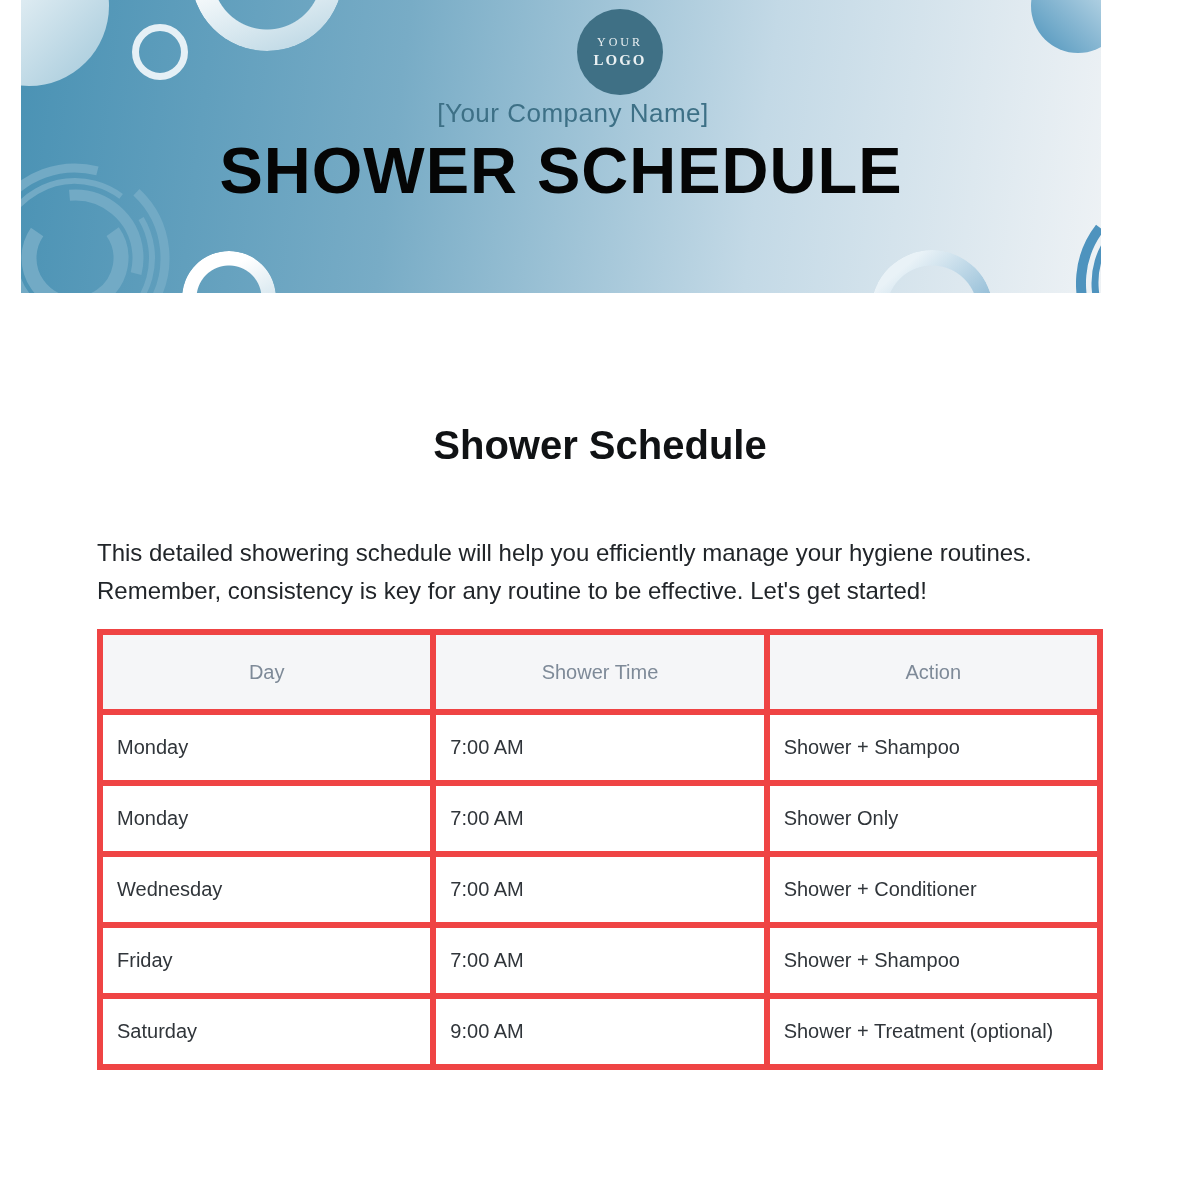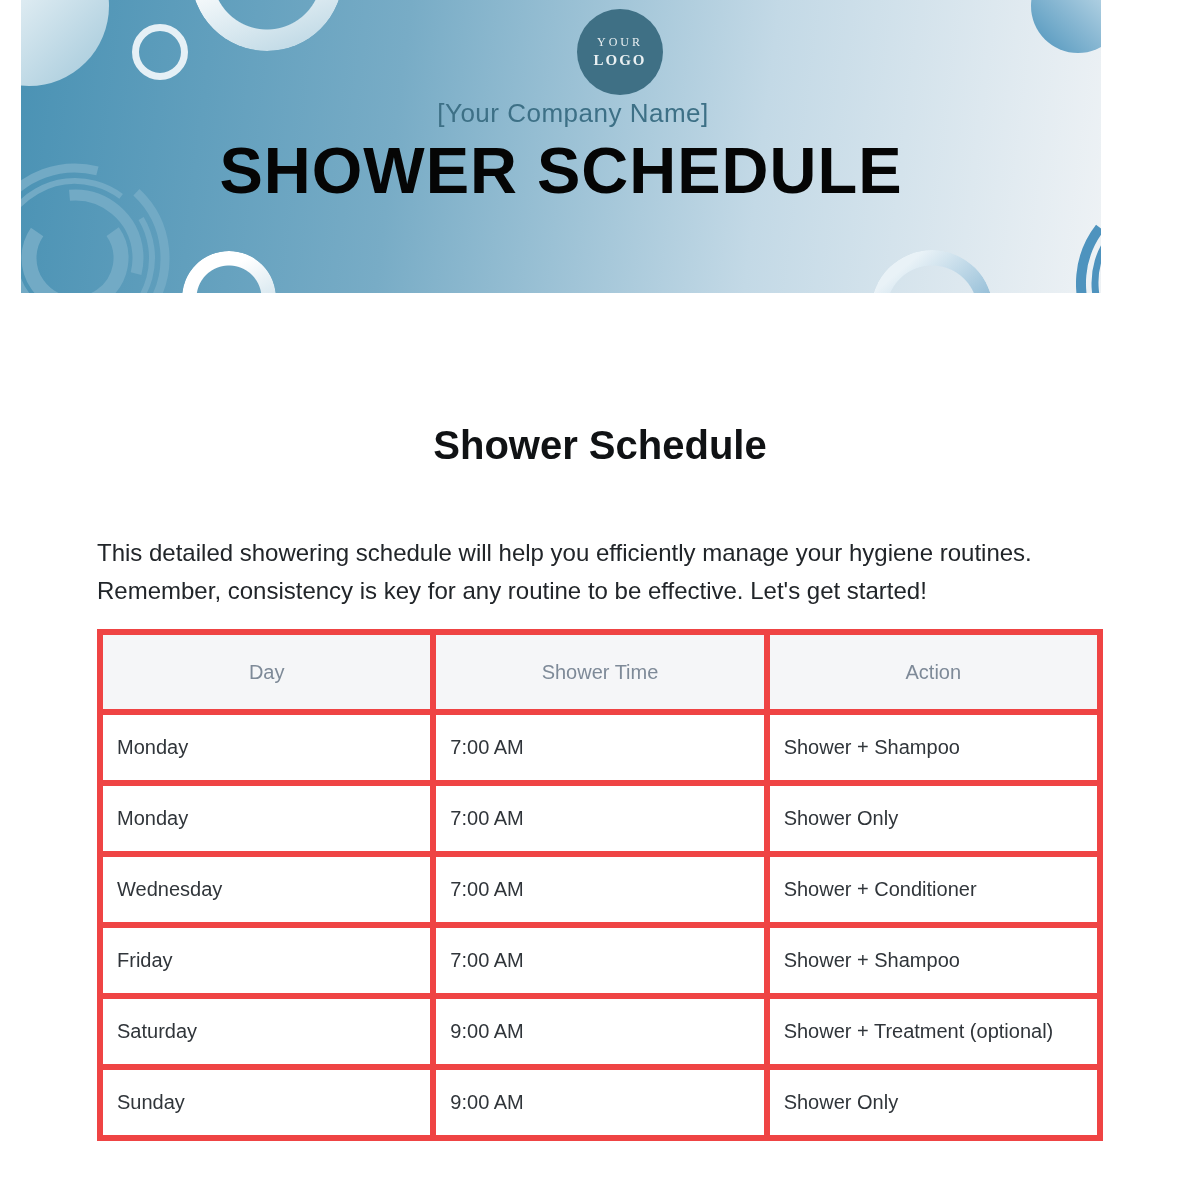--- a/index.html
+++ b/index.html
@@ -192,20 +192,15 @@
         <tr>
           <td>Friday</td>
           <td>7:00 AM</td>
           <td>Shower + Shampoo</td>
         </tr>
         <tr>
           <td>Saturday</td>
           <td>9:00 AM</td>
           <td>Shower + Treatment (optional)</td>
         </tr>
-        <tr>
-          <td>Sunday</td>
-          <td>9:00 AM</td>
-          <td>Shower Only</td>
-        </tr>
       </tbody>
   </table>
 </main>
 
 </body></html>

